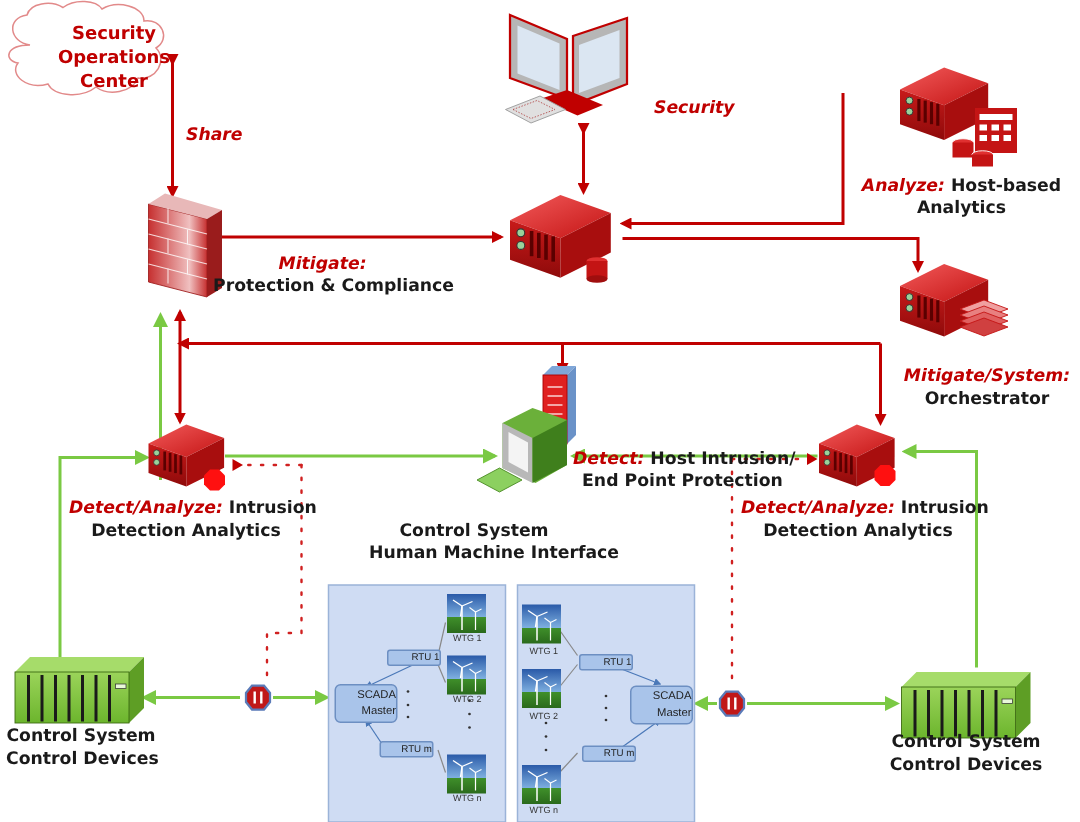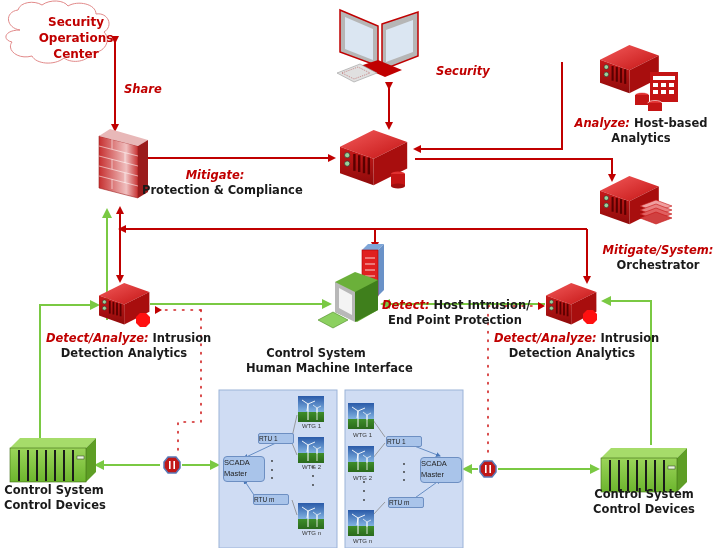--- a/index.html
+++ b/index.html
@@ -5,21 +5,21 @@
   html, body { margin:0; padding:0; background:#ffffff; }
   body { width:720px; height:548px; position:relative; overflow:hidden;
          font-family:"Liberation Sans", sans-serif; }
   #stage { position:absolute; left:0; top:0; width:720px; height:548px; }
   .lbl { position:absolute; font-family:"DejaVu Sans", sans-serif; font-weight:bold;
          font-size:11.5px; line-height:15px; color:#1a1a1a; text-align:center; white-space:nowrap; }
   .red { color:#c00000; font-style:italic; }
   .soc { color:#c00000; font-style:normal; font-size:12px; line-height:16px;margin-left:16px; }
   .sm { font-family:"Liberation Sans", sans-serif; font-weight:normal; font-size:6px; color:#333; position:absolute; white-space:nowrap; }
   .box { position:absolute; background:#a9c4ea; border:1px solid #6d8fc2; border-radius:2px;
-         font-family:"Liberation Sans", sans-serif; font-size:6.5px; color:#222; text-align:left; }
+         font-family:"Liberation Sans", sans-serif; font-size:6.5px; color:#222; text-align:right; }
 </style>
 </head>
 <body>
 
 <svg id="stage" width="720" height="548" viewBox="0 0 720 548" xmlns="http://www.w3.org/2000/svg">
   <defs>
     <marker id="ar" markerWidth="8" markerHeight="8" refX="6" refY="4" orient="auto" markerUnits="userSpaceOnUse">
       <path d="M0,0 L8,4 L0,8 z" fill="#c00000"></path>
     </marker>
     <marker id="ag" markerWidth="10" markerHeight="10" refX="8" refY="5" orient="auto" markerUnits="userSpaceOnUse">

